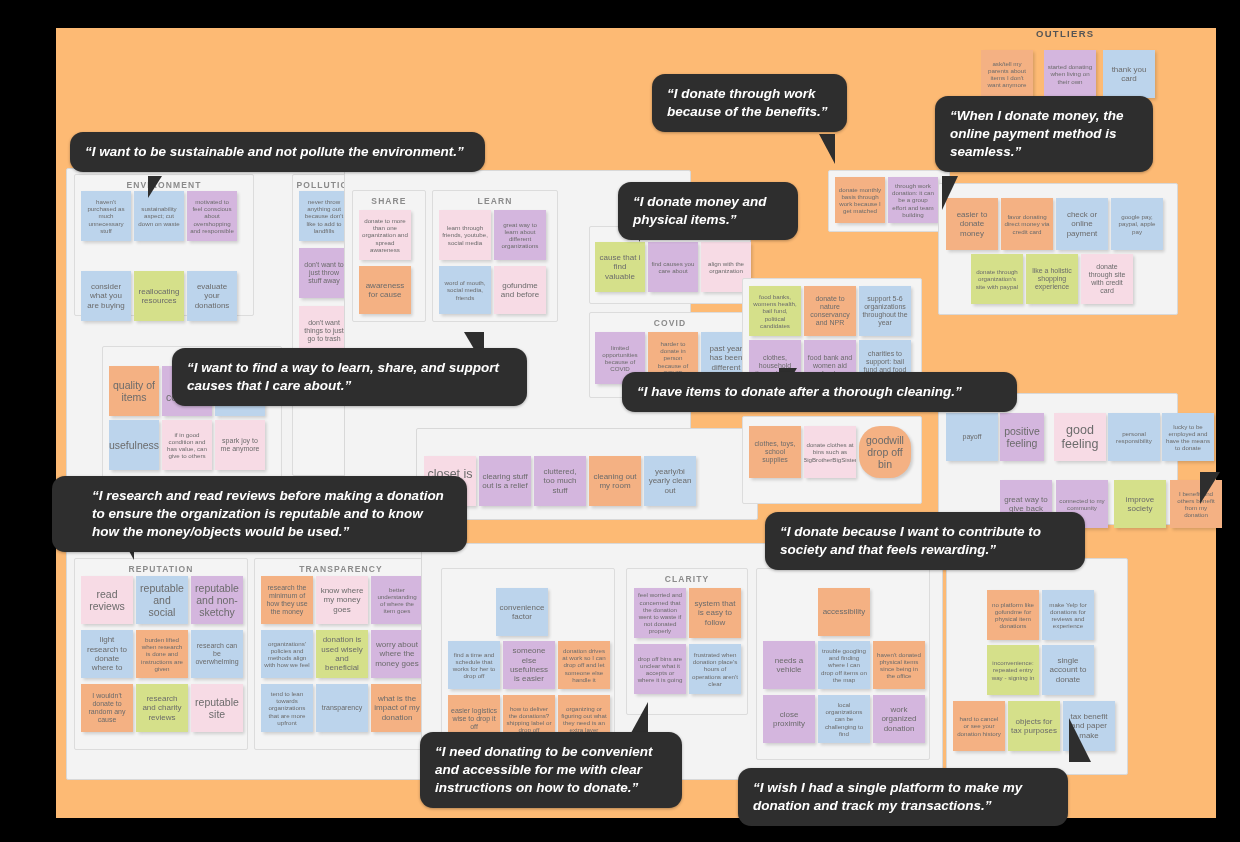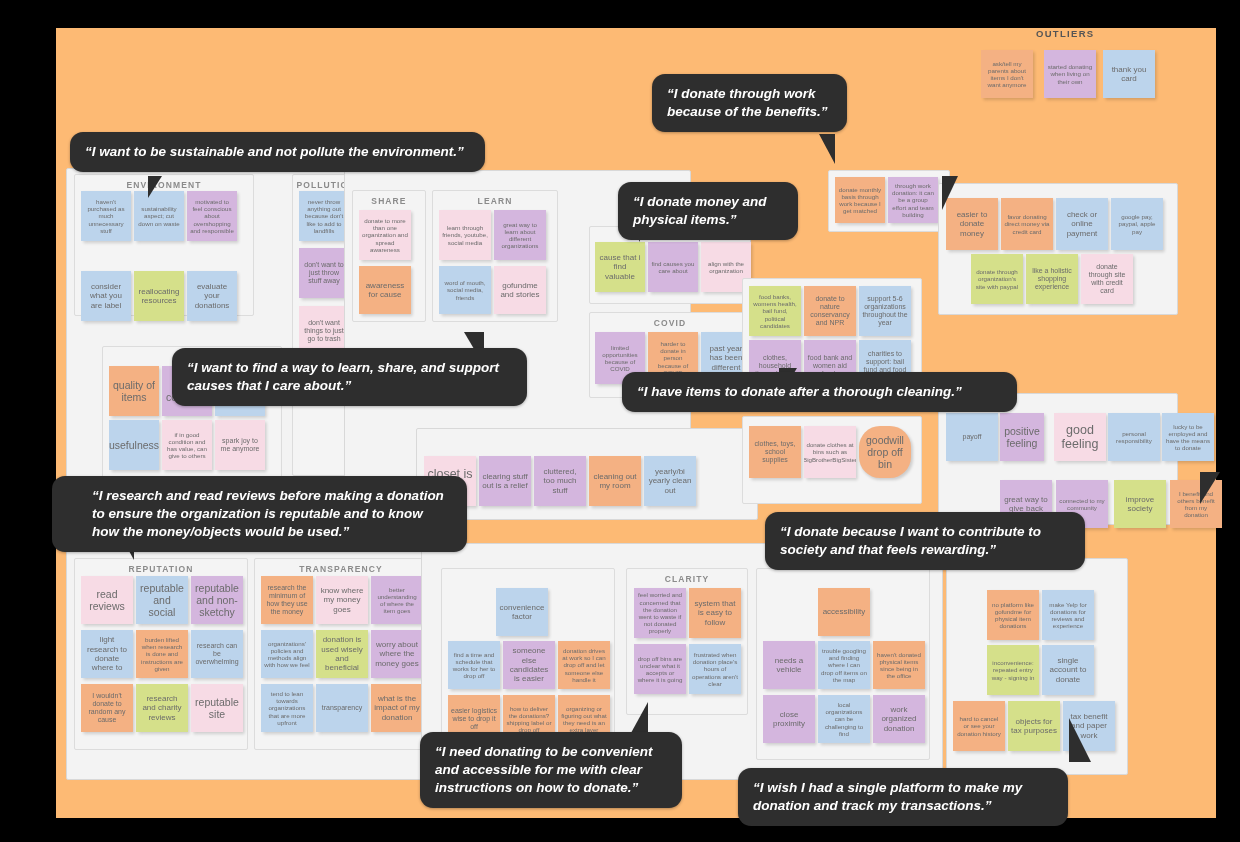--- a/index.html
+++ b/index.html
@@ -30,21 +30,21 @@
   <div class="outliers-label" style="left:980px;top:0px;">OUTLIERS</div>
 
   <div class="grp plain" style="left:10px;top:140px;width:290px;height:320px;"></div>
 
   <div class="grp" style="left:18px;top:146px;width:178px;height:140px;">
     <div class="grp-title">ENVIRONMENT</div>
   </div>
   <div class="note blue f6" style="left:25px;top:163px;width:50px;height:50px;">haven't purchased as much unnecessary stuff</div>
   <div class="note blue f6" style="left:78px;top:163px;width:50px;height:50px;">sustainability aspect; cut down on waste</div>
   <div class="note purple f6" style="left:131px;top:163px;width:50px;height:50px;">motivated to feel conscious about overshopping and responsible</div>
-  <div class="note blue f8" style="left:25px;top:243px;width:50px;height:50px;">consider what you are label</div>
+  <div class="note blue f8" style="left:25px;top:243px;width:50px;height:50px;">consider what you are buying</div>
   <div class="note green f8" style="left:78px;top:243px;width:50px;height:50px;">reallocating resources</div>
   <div class="note blue f8" style="left:131px;top:243px;width:50px;height:50px;">evaluate your donations</div>
 
   <div class="grp" style="left:236px;top:146px;width:66px;height:300px;">
     <div class="grp-title">POLLUTION</div>
   </div>
   <div class="note blue f6" style="left:243px;top:163px;width:50px;height:50px;">never throw anything out because don't like to add to landfills</div>
   <div class="note purple f7" style="left:243px;top:220px;width:50px;height:50px;">don't want to just throw stuff away</div>
   <div class="note lpink f7" style="left:243px;top:278px;width:50px;height:50px;">don't want things to just go to trash</div>
 
@@ -65,21 +65,21 @@
   </div>
   <div class="note lpink f6" style="left:303px;top:182px;width:52px;height:50px;">donate to more than one organization and spread awareness</div>
   <div class="note orange f8" style="left:303px;top:238px;width:52px;height:48px;">awareness for cause</div>
 
   <div class="grp" style="left:376px;top:162px;width:124px;height:130px;">
     <div class="grp-title">LEARN</div>
   </div>
   <div class="note lpink f6" style="left:383px;top:182px;width:52px;height:50px;">learn through friends, youtube, social media</div>
   <div class="note purple f6" style="left:438px;top:182px;width:52px;height:50px;">great way to learn about different organizations</div>
   <div class="note blue f6" style="left:383px;top:238px;width:52px;height:48px;">word of mouth, social media, friends</div>
-  <div class="note lpink f8" style="left:438px;top:238px;width:52px;height:48px;">gofundme and stories</div>
+  <div class="note lpink f8" style="left:438px;top:238px;width:52px;height:48px;">gofundme and before</div>
 
   <div class="grp" style="left:533px;top:198px;width:160px;height:76px;"></div>
   <div class="note green f8" style="left:539px;top:214px;width:50px;height:50px;">cause that i find valuable</div>
   <div class="note purple f6" style="left:592px;top:214px;width:50px;height:50px;">find causes you care about</div>
   <div class="note lpink f6" style="left:645px;top:214px;width:50px;height:50px;">align with the organization</div>
 
   <div class="grp" style="left:533px;top:284px;width:160px;height:84px;">
     <div class="grp-title">COVID</div>
   </div>
   <div class="note purple f6" style="left:539px;top:304px;width:50px;height:52px;">limited opportunities because of COVID</div>
@@ -160,21 +160,21 @@
   <div class="note purple f8" style="left:315px;top:602px;width:52px;height:48px;">worry about where the money goes</div>
   <div class="note blue f6" style="left:205px;top:656px;width:52px;height:48px;">tend to lean towards organizations that are more upfront</div>
   <div class="note blue f7" style="left:260px;top:656px;width:52px;height:48px;">transparency</div>
   <div class="note orange f8" style="left:315px;top:656px;width:52px;height:48px;">what is the impact of my donation</div>
 
   <div class="grp plain" style="left:365px;top:515px;width:520px;height:235px;"></div>
 
   <div class="grp" style="left:385px;top:540px;width:172px;height:190px;"></div>
   <div class="note blue f8" style="left:440px;top:560px;width:52px;height:48px;">convenience factor</div>
   <div class="note blue f6" style="left:392px;top:613px;width:52px;height:48px;">find a time and schedule that works for her to drop off</div>
-  <div class="note purple f8" style="left:447px;top:613px;width:52px;height:48px;">someone else candidates is easier</div>
+  <div class="note purple f8" style="left:447px;top:613px;width:52px;height:48px;">someone else usefulness is easier</div>
   <div class="note orange f6" style="left:502px;top:613px;width:52px;height:48px;">donation drives at work so I can drop off and let someone else handle it</div>
   <div class="note orange f7" style="left:392px;top:667px;width:52px;height:48px;">easier logistics wise to drop it off</div>
   <div class="note orange f6" style="left:447px;top:667px;width:52px;height:48px;">how to deliver the donations? shipping label or drop off</div>
   <div class="note orange f6" style="left:502px;top:667px;width:52px;height:48px;">organizing or figuring out what they need is an extra layer</div>
 
   <div class="grp" style="left:570px;top:540px;width:120px;height:145px;">
     <div class="grp-title">CLARITY</div>
   </div>
   <div class="note purple f6" style="left:578px;top:560px;width:52px;height:50px;">feel worried and concerned that the donation went to waste if not donated properly</div>
   <div class="note orange f8" style="left:633px;top:560px;width:52px;height:50px;">system that is easy to follow</div>
@@ -190,29 +190,30 @@
   <div class="note blue f6" style="left:762px;top:667px;width:52px;height:48px;">local organizations can be challenging to find</div>
   <div class="note purple f8" style="left:817px;top:667px;width:52px;height:48px;">work organized donation</div>
 
   <div class="grp plain" style="left:890px;top:530px;width:180px;height:215px;"></div>
   <div class="note orange f6" style="left:931px;top:562px;width:52px;height:50px;">no platform like gofundme for physical item donations</div>
   <div class="note blue f6" style="left:986px;top:562px;width:52px;height:50px;">make Yelp for donations for reviews and experience</div>
   <div class="note green f6" style="left:931px;top:617px;width:52px;height:50px;">inconvenience: repeated entry way - signing in</div>
   <div class="note blue f8" style="left:986px;top:617px;width:52px;height:50px;">single account to donate</div>
   <div class="note orange f6" style="left:897px;top:673px;width:52px;height:50px;">hard to cancel or see your donation history</div>
   <div class="note green f8" style="left:952px;top:673px;width:52px;height:50px;">objects for tax purposes</div>
-  <div class="note blue f8" style="left:1007px;top:673px;width:52px;height:50px;">tax benefit and paper work</div>
+  <div class="note blue f8" style="left:1007px;top:673px;width:52px;height:50px;">tax benefit and paper make</div>
 
   <div class="tail" style="left:92px;top:148px;border-left:14px solid #2e2e2e;border-bottom:22px solid transparent;"></div>
   <div class="callout" style="left:14px;top:104px;width:415px;font-size:13.5px;">“I want to be sustainable and not pollute the environment.”</div>
 
   <div class="tail" style="left:763px;top:106px;border-right:16px solid #2e2e2e;border-bottom:30px solid transparent;"></div>
   <div class="callout" style="left:596px;top:46px;width:195px;font-size:13.5px;">“I donate through work because of the benefits.”</div>
 
   <div class="tail" style="left:886px;top:148px;border-left:16px solid #2e2e2e;border-bottom:34px solid transparent;"></div>
+  <div class="callout" style="left:879px;top:68px;width:218px;font-size:13.5px;">“When I donate money, the online payment method is seamless.”</div>
 
   <div class="tail" style="left:568px;top:186px;border-right:16px solid #2e2e2e;border-bottom:28px solid transparent;"></div>
   <div class="callout" style="left:562px;top:154px;width:180px;font-size:13.5px;">“I donate money and physical items.”</div>
 
   <div class="tail" style="left:408px;top:304px;border-right:20px solid #2e2e2e;border-bottom:34px solid transparent;"></div>
   <div class="callout" style="left:116px;top:320px;width:355px;font-size:13.5px;">“I want to find a way to learn, share, and support causes that I care about.”</div>
 
   <div class="tail" style="left:723px;top:340px;border-left:18px solid #2e2e2e;border-bottom:30px solid transparent;"></div>
   <div class="callout" style="left:566px;top:344px;width:395px;font-size:13.5px;">“I have items to donate after a thorough cleaning.”</div>
 

